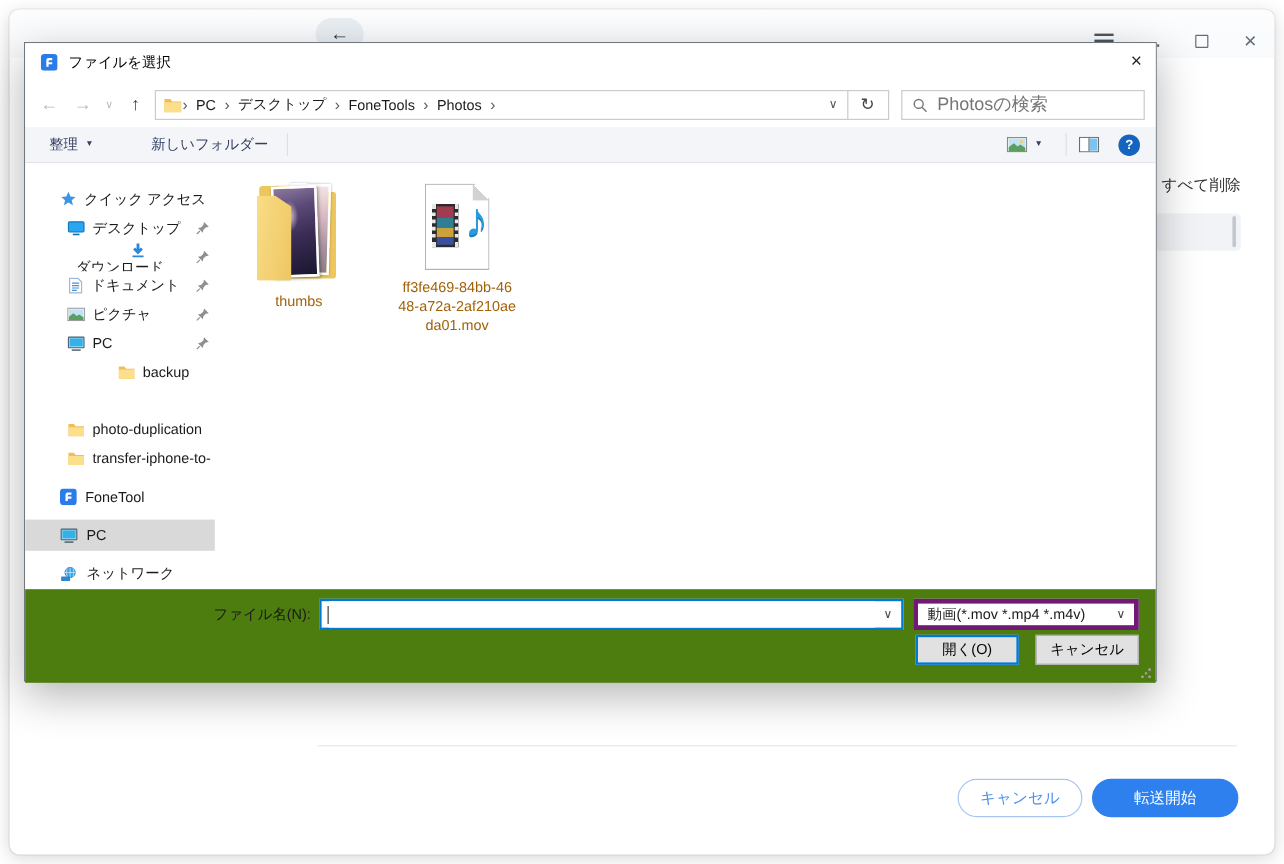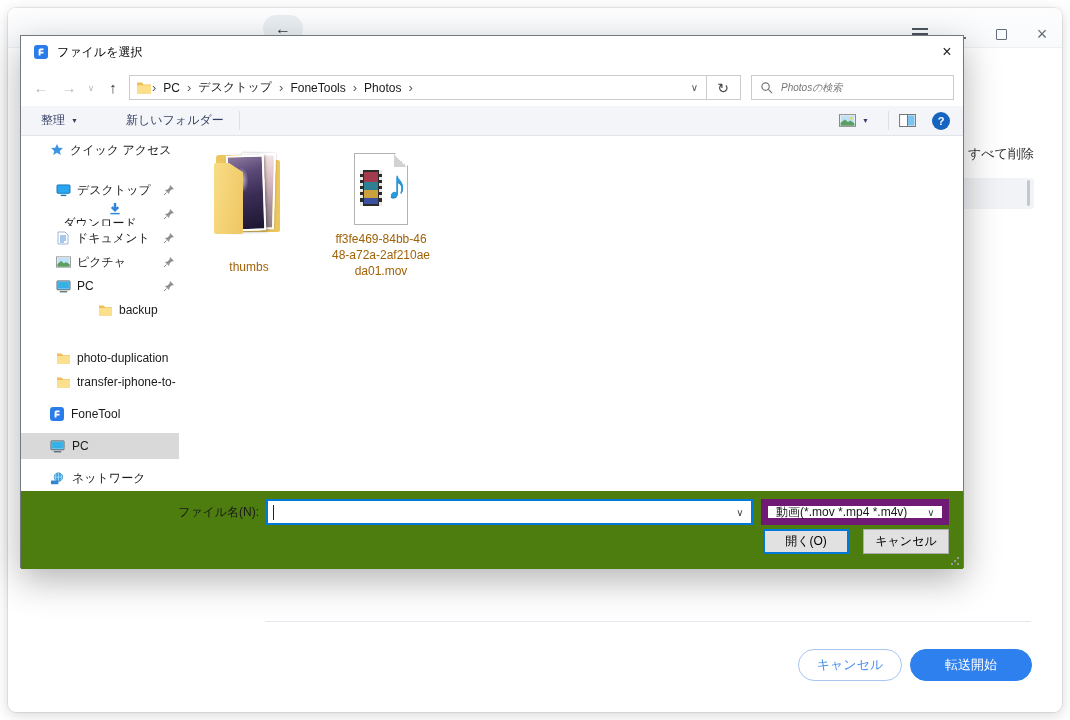--- a/index.html
+++ b/index.html
@@ -43,21 +43,21 @@
   .nav-en { color:#3a3a3a; cursor:pointer; }
   .addr-box { position:absolute; left:108px; top:7px; width:578px; height:25px; border:1px solid #cbcbcb; background:#fff;
     display:flex; align-items:center; padding-left:6px; }
   .crumb { padding:0 7px; white-space:nowrap; cursor:pointer; color:#1a1a1a; }
   .crumb-sep { color:#5a5a5a; font-size:13px; cursor:pointer; }
   .addr-chev { position:absolute; right:8px; color:#555; font-size:10px; cursor:pointer; }
   .refresh-box { position:absolute; left:685px; top:7px; width:35px; height:25px; border:1px solid #cbcbcb; border-left:none;
     display:flex; align-items:center; justify-content:center; color:#444; font-size:14px; cursor:pointer; }
   .search-box { position:absolute; left:730px; top:7px; width:203px; height:25px; border:1px solid #cbcbcb; background:#fff;
     display:flex; align-items:center; padding-left:8px; gap:8px; }
-  .search-box input { border:none; outline:none; width:150px; font-size:10px; font-family:inherit; color:#4d7c0f;font-style:italic; }
+  .search-box input { border:none; outline:none; width:150px; font-size:15px; font-family:inherit; color:#4d7c0f; }
   .search-box input::placeholder { color:#767676; }
 
   .toolbar { position:absolute; left:0; top:70px; width:100%; height:30px; background:#f4f5f9; border-bottom:1px solid #e3e4ea;
     color:#333f63; }
   .tb-item { position:absolute; top:0; height:29px; display:flex; align-items:center; gap:6px; cursor:pointer; white-space:nowrap; }
   .tb-sep { position:absolute; top:5px; width:1px; height:19px; background:#dfe0e6; }
   .tb-caret { font-size:7px; color:#333f63; }
   .help-circle { width:18px; height:18px; border-radius:50%; background:#1564c0; color:#fff; font-weight:bold; font-size:11px;
     display:flex; align-items:center; justify-content:center; }
 
@@ -94,21 +94,21 @@
   .film i { position:absolute; left:1px; top:2px; right:1px; bottom:2px; display:block;
     background:linear-gradient(180deg,#a33b4e 0% 30%,#2e7f94 30% 55%,#caa13c 55% 80%,#3a4f9e 80% 100%); }
   .mnote { position:absolute; right:0px; top:8px; font-size:40px; color:#2a9ade; text-shadow:0 1px 0 #1c7ab8; }
 
   .dlg-footer { position:absolute; left:0; top:455px; width:100%; height:78px; background:#4d7c0f; }
   .fn-label { position:absolute; left:38px; top:8px; width:200px; height:26px; line-height:26px; text-align:right; }
   .fn-combo { position:absolute; left:245px; top:8px; width:487px; height:26px; background:#fff; border:2px solid #0078d7;
     display:flex; align-items:center; }
   .fn-combo input { border:none; outline:none; flex:1; height:100%; padding-left:5px; font-size:12px; font-family:inherit; }
   .combo-chev { width:22px; text-align:center; color:#444; font-size:10px; cursor:pointer; }
-  .ft-select { position:absolute; left:740px; top:8px; width:188px; height:26px; background:#fff; border:7px solid #701a75;
+  .ft-select { position:absolute; left:740px; top:8px; width:188px; height:26px; background:#fff; border:4px solid #701a75;
     display:flex; align-items:center; padding-left:8px; cursor:pointer; }
   .ft-select .val { flex:1; white-space:nowrap; overflow:hidden; }
   .btn { position:absolute; top:38px; width:86px; height:25px; background:#e1e1e1; font-size:12px; color:#000;
     display:flex; align-items:center; justify-content:center; cursor:pointer; }
   .btn-open { left:742px; border:2px solid #0078d7; }
   .btn-cancel { left:842px; border:1px solid #adadad; }
   .grip { position:absolute; right:3px; bottom:3px; width:10px; height:10px;
     background:
       radial-gradient(circle at 8px 2px,#9a9a9a 1px,transparent 1.4px),
       radial-gradient(circle at 8px 8px,#9a9a9a 1px,transparent 1.4px),
@@ -232,21 +232,21 @@
           <line x1="9" y1="1" x2="9" y2="13" stroke="#6b6b6b"></line>
         </svg>
       </div>
       <div class="tb-item" style="left:911px;">
         <span class="help-circle">?</span>
       </div>
     </div>
 
     <div class="content">
 
-      <div class="side-row" style="top:2px;">
+      <div class="side-row" style="top:18px;">
         <svg class="ico" style="margin-left:29px;margin-right:6px;" width="14" height="14" viewBox="0 0 16 16">
           <path d="M8 1l2 4.4 4.8.4-3.6 3.2 1.1 4.7L8 11.2 3.7 13.7l1.1-4.7L1.2 5.8 6 5.4z" fill="#3f94e4"></path>
         </svg>
         <span class="lbl">クイック アクセス</span>
       </div>
 
       <div class="side-row" style="top:42px;">
         <svg class="ico" style="margin-left:35px;margin-right:6px;" width="15" height="13" viewBox="0 0 16 14">
           <rect x="1" y="1" width="14" height="9" rx="1" fill="#28a7f0" stroke="#1273b8"></rect>
           <rect x="5" y="11.5" width="6" height="1.5" fill="#1273b8"></rect>
@@ -359,21 +359,21 @@
         <span class="lbl">ネットワーク</span>
       </div>
 
       <div class="tile" style="left:193px;top:15px;width:70px;">
         <div class="tfold">
           <div class="f-back"></div>
           <div class="f-card2"></div>
           <div class="f-card1"></div>
           <div class="f-front"></div>
         </div>
-        <div class="tile-label" style="margin-top:24px;">thumbs</div>
+        <div class="tile-label" style="margin-top:8px;">thumbs</div>
       </div>
 
       <div class="tile" style="left:280px;top:17px;width:160px;">
         <div class="movpage">
           <div class="movfold"></div>
           <div class="film">
               <i></i>
             </div>
           <span class="mnote">♪</span>
         </div>

